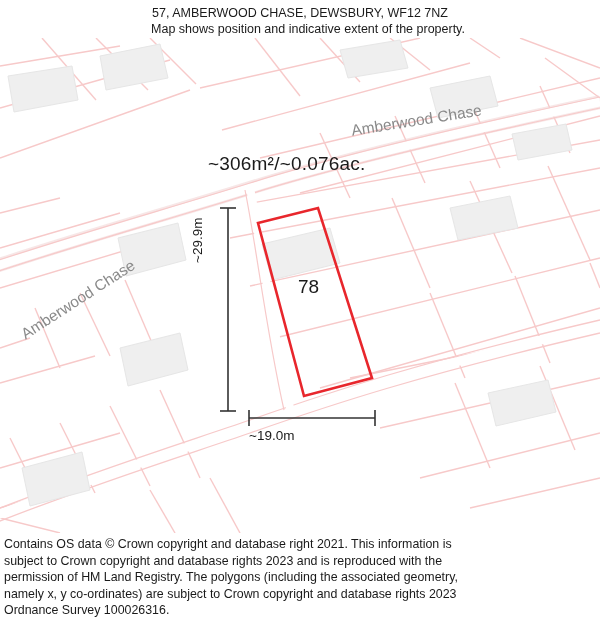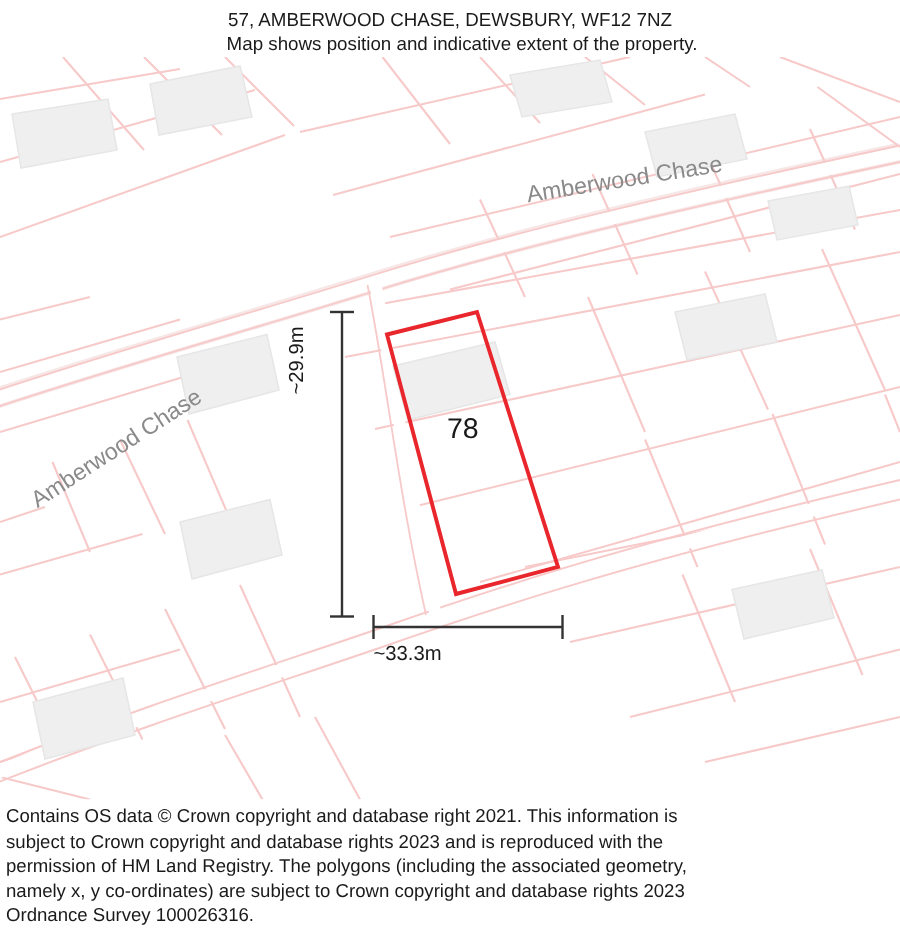--- a/index.html
+++ b/index.html
@@ -234,23 +234,24 @@
       <g stroke="#333333" stroke-width="1.6">
         <line x1="228" y1="170" x2="228" y2="373"></line>
         <line x1="220" y1="170" x2="236" y2="170"></line>
         <line x1="220" y1="373" x2="236" y2="373"></line>
         <line x1="249" y1="380" x2="375" y2="380"></line>
         <line x1="249" y1="372" x2="249" y2="388"></line>
         <line x1="375" y1="372" x2="375" y2="388"></line>
       </g>
     </svg>
 
+    <div class="area-label">~306m²/~0.076ac.</div>
     <div class="plot-number">78</div>
     <div class="dim-vert">~29.9m</div>
-    <div class="dim-horiz">~33.3m</div>
+    <div class="dim-horiz">~19.0m</div>
 
     <div class="road-label road-1">Amberwood Chase</div>
     <div class="road-label road-2">Amberwood Chase</div>
   </div>
 
   <div class="footer">Contains OS data © Crown copyright and database right 2021. This information is subject to Crown copyright and database rights 2023 and is reproduced with the permission of HM Land Registry. The polygons (including the associated geometry, namely x, y co-ordinates) are subject to Crown copyright and database rights 2023 Ordnance Survey 100026316.</div>
 
 </div>
 
 </body></html>

